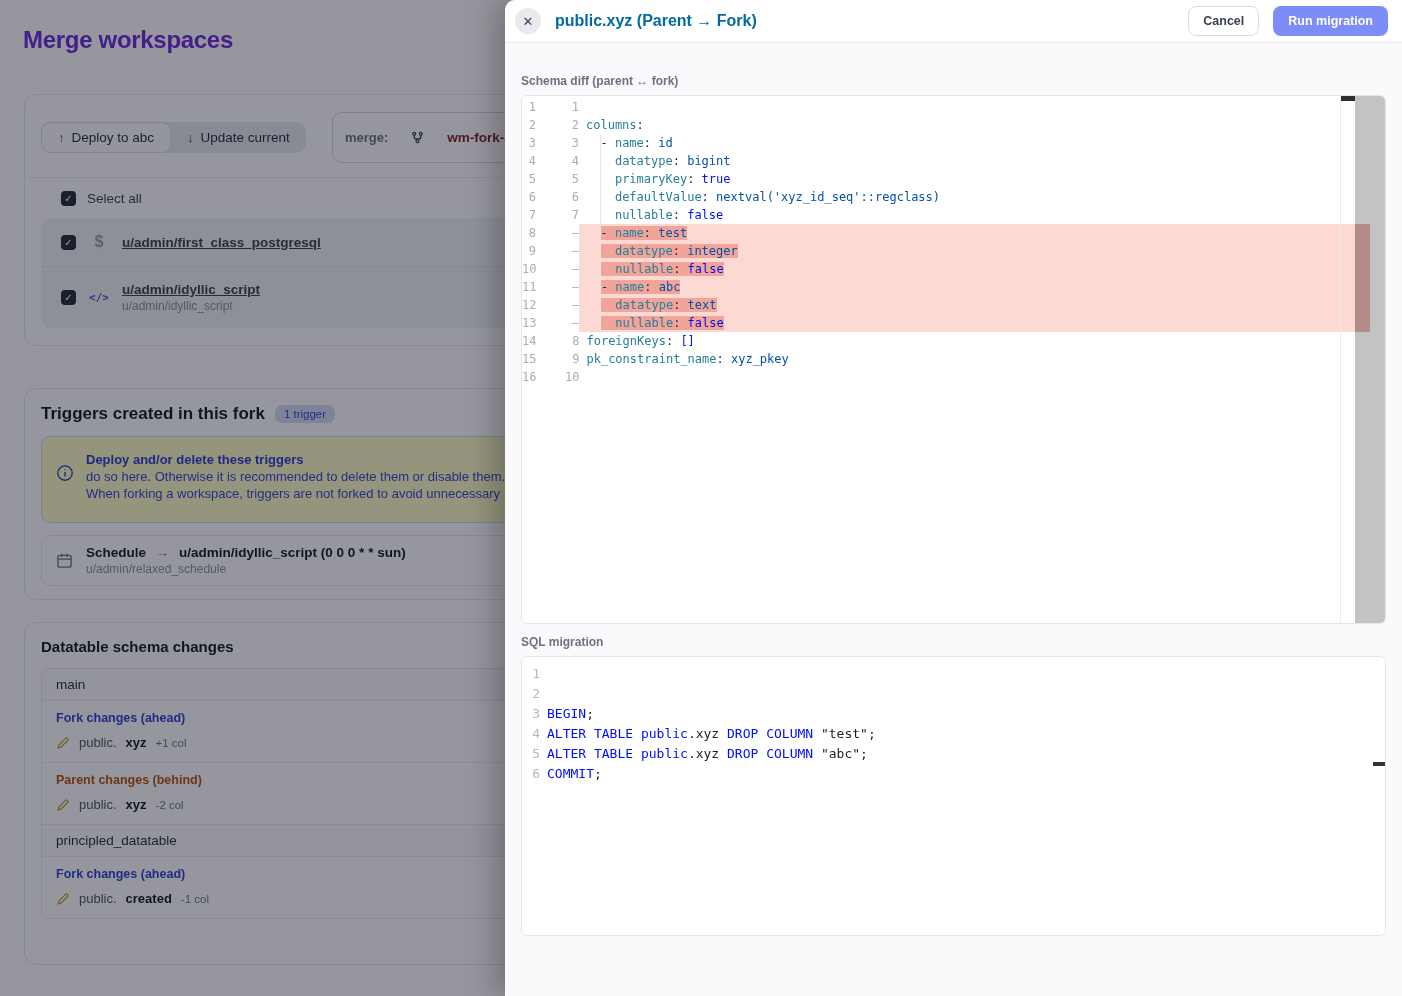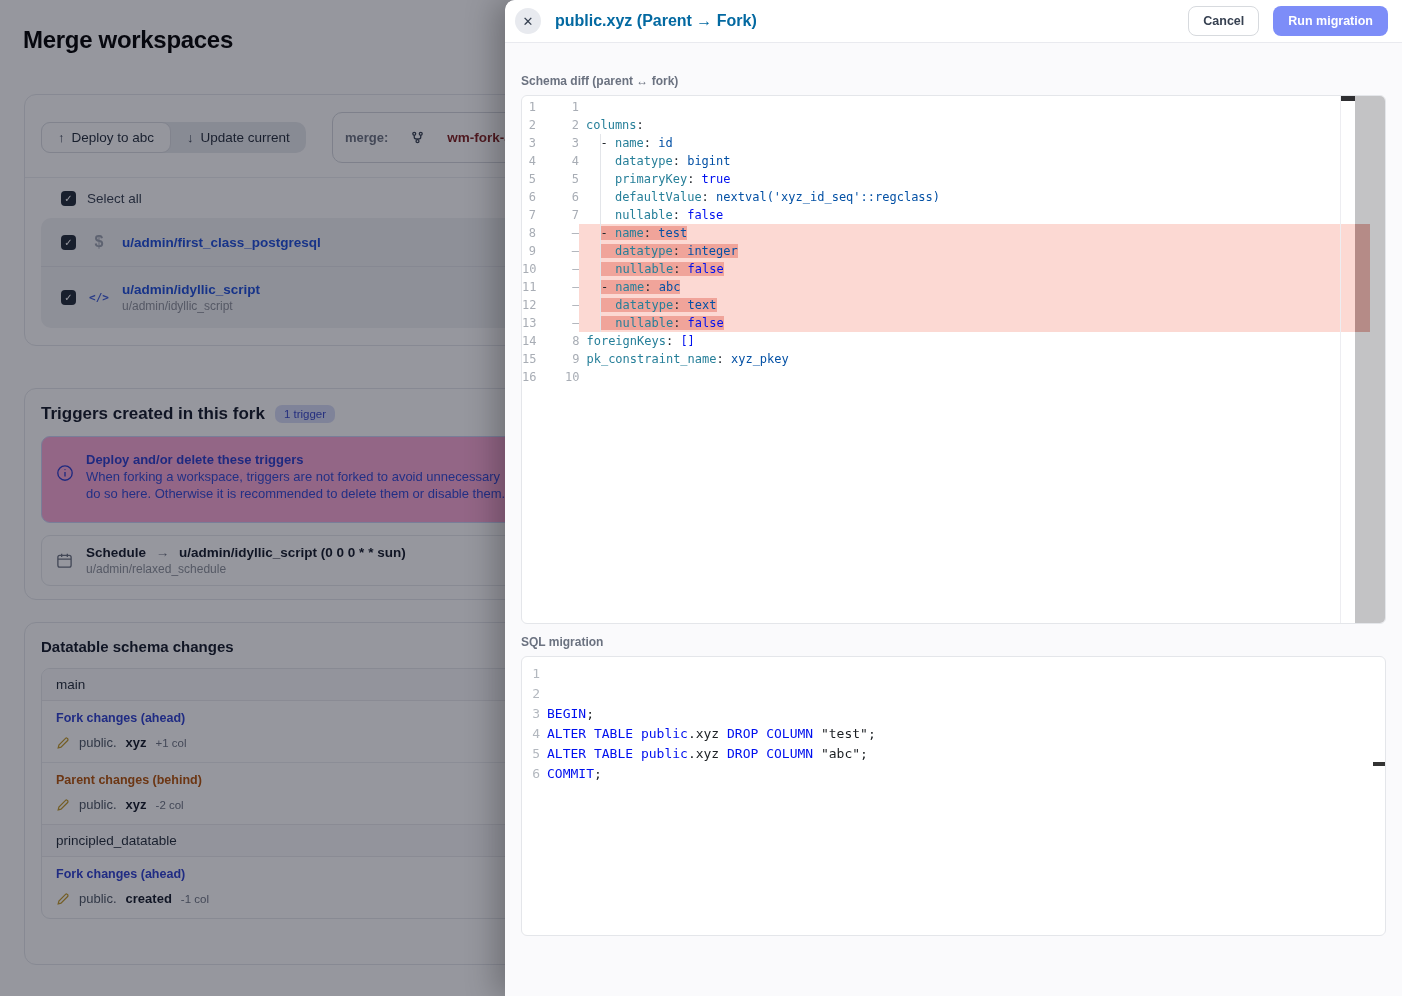--- a/index.html
+++ b/index.html
@@ -2,49 +2,49 @@
 <html><head>
 <meta charset="utf-8">
 <style>
   * { margin:0; padding:0; box-sizing:border-box; }
   html,body { width:1402px; height:996px; overflow:hidden; background:#fff;
     font-family:"Liberation Sans", sans-serif; }
   .stage { position:relative; width:1402px; height:996px; overflow:hidden; }
 
   
   .page { position:absolute; inset:0; background:#fff; }
-  .page h1 { position:absolute; left:23px; top:26px; font-size:24px; font-weight:800; color:#000000; letter-spacing:-0.3px; }
+  .page h1 { position:absolute; left:23px; top:26px; font-size:24px; font-weight:800; color:#6d28d9; letter-spacing:-0.3px; }
   .card { position:absolute; left:24px; width:600px; background:#fff; border:1px solid #e5e7eb; border-radius:12px; }
   .card1 { top:94px; height:252px; padding:17px 16px; }
   .toolbar { display:flex; align-items:center; gap:26px; }
   .seg { display:flex; background:#e7e9ed; border-radius:10px; }
   .seg .segbtn { display:flex; align-items:center; gap:7px; font-size:13.5px; color:#1f2937; padding:7px 16px; border-radius:9px; white-space:nowrap; }
   .seg .segbtn.active { background:#fdfdfe; border:1px solid #d9dce1; font-weight:500; }
   .seg .arrow { font-size:13px; color:#374151; }
   .chip { display:flex; align-items:center; gap:23px; border:1px solid #d4d7dd; border-radius:10px; padding:17px 12px; font-size:13px; white-space:nowrap; }
   .chip .lab { color:#6b7280; font-weight:600; }
   .chip b { color:#7f1d1d; font-size:13.5px; }
   .chip-arrow { color:#4b5563; font-size:15px; }
   .hr { border-top:1px solid #eceef1; margin:14px -16px 0; }
   .selrow { display:flex; align-items:center; gap:11px; padding:13px 2px 12px 20px; font-size:13.5px; color:#374151; }
   .cbx { width:15px; height:15px; border-radius:4px; background:#1f2937; color:#fff; font-size:10px; line-height:15px; text-align:center; flex:0 0 15px; }
   .rows { background:#f1f2f5; border-radius:10px; overflow:hidden; }
   .itemrow { display:flex; align-items:center; gap:0; padding:15px 14px 15px 20px; }
   .itemrow + .itemrow { border-top:1px solid #e2e4e9; }
   .itemrow .ic { width:46px; text-align:center; flex:0 0 46px; }
   .ic-dollar { color:#9ca3af; font-size:16px; font-weight:600; }
   .ic-code { color:#3b5bd6; font-size:11px; font-weight:700; font-family:"DejaVu Sans Mono", monospace; }
-  .itemname { font-size:13.5px; font-weight:700; color:#1d4ed8; }
+  .itemname { font-size:13.5px; font-weight:700; color:#404040;text-decoration:underline; }
   .itemsub { font-size:12px; color:#8b9099; margin-top:2px; }
 
   .card2 { top:388px; height:212px; padding:15px 16px; }
   .c2title { display:flex; align-items:center; gap:10px; }
   .c2title h2 { font-size:17px; font-weight:700; color:#111827; }
   .badge { background:#d7dcf6; color:#3647c8; font-size:11.5px; font-weight:500; padding:3px 9px; border-radius:7px; }
-  .infobox { margin-top:12px; background:#f9a8d4; border:1px solid #ccd3f6; border-radius:9px; padding:13px 14px 20px; display:flex; gap:12px; overflow:hidden; }
+  .infobox { margin-top:12px; background:#fef9c3; border:1px solid #ccd3f6; border-radius:9px; padding:13px 14px 20px; display:flex; gap:12px; overflow:hidden; }
   .infobox .itxt { overflow:hidden; }
   .info-title { color:#2b3cc9; font-weight:700; font-size:13px; margin-bottom:2px; white-space:nowrap; }
   .info-line { color:#3347d1; font-size:13px; line-height:17px; white-space:nowrap; }
   .iicon { flex:0 0 18px; margin-top:14px; }
   .schedrow { margin-top:12px; border:1px solid #e6e8ec; border-radius:9px; padding:9px 14px; display:flex; gap:13px; align-items:center; }
   .schedmain { font-size:13.5px; color:#111827; white-space:nowrap; }
   .schedmain b { font-weight:700; }
   .schedmain .sarr { color:#6b7280; padding:0 6px; }
   .schedsub { font-size:12px; color:#8b9099; margin-top:2px; }
 
@@ -171,22 +171,22 @@
       <div class="infobox">
         <span class="iicon">
           <svg width="18" height="18" viewBox="0 0 20 20" fill="none" stroke="#2b3cc9" stroke-width="1.5">
             <circle cx="10" cy="10" r="8"></circle>
               <path d="M10 9v5"></path>
               <circle cx="10" cy="6.2" r="0.7" fill="#2b3cc9" stroke="none"></circle>
           </svg>
         </span>
         <span class="itxt">
           <span class="info-title">Deploy and/or delete these triggers</span>
+          <span class="info-line" style="display:block">do so here. Otherwise it is recommended to delete them or disable them.</span>
           <span class="info-line" style="display:block">When forking a workspace, triggers are not forked to avoid unnecessary</span>
-          <span class="info-line" style="display:block">do so here. Otherwise it is recommended to delete them or disable them.</span>
         </span>
       </div>
       <div class="schedrow">
         <span>
           <svg width="17" height="17" viewBox="0 0 18 18" fill="none" stroke="#6b7280" stroke-width="1.4">
             <rect x="2" y="3.5" width="14" height="12.5" rx="2"></rect>
               <path d="M2 7.5h14M6 1.8v3.4M12 1.8v3.4"></path>
           </svg>
         </span>
         <span>

